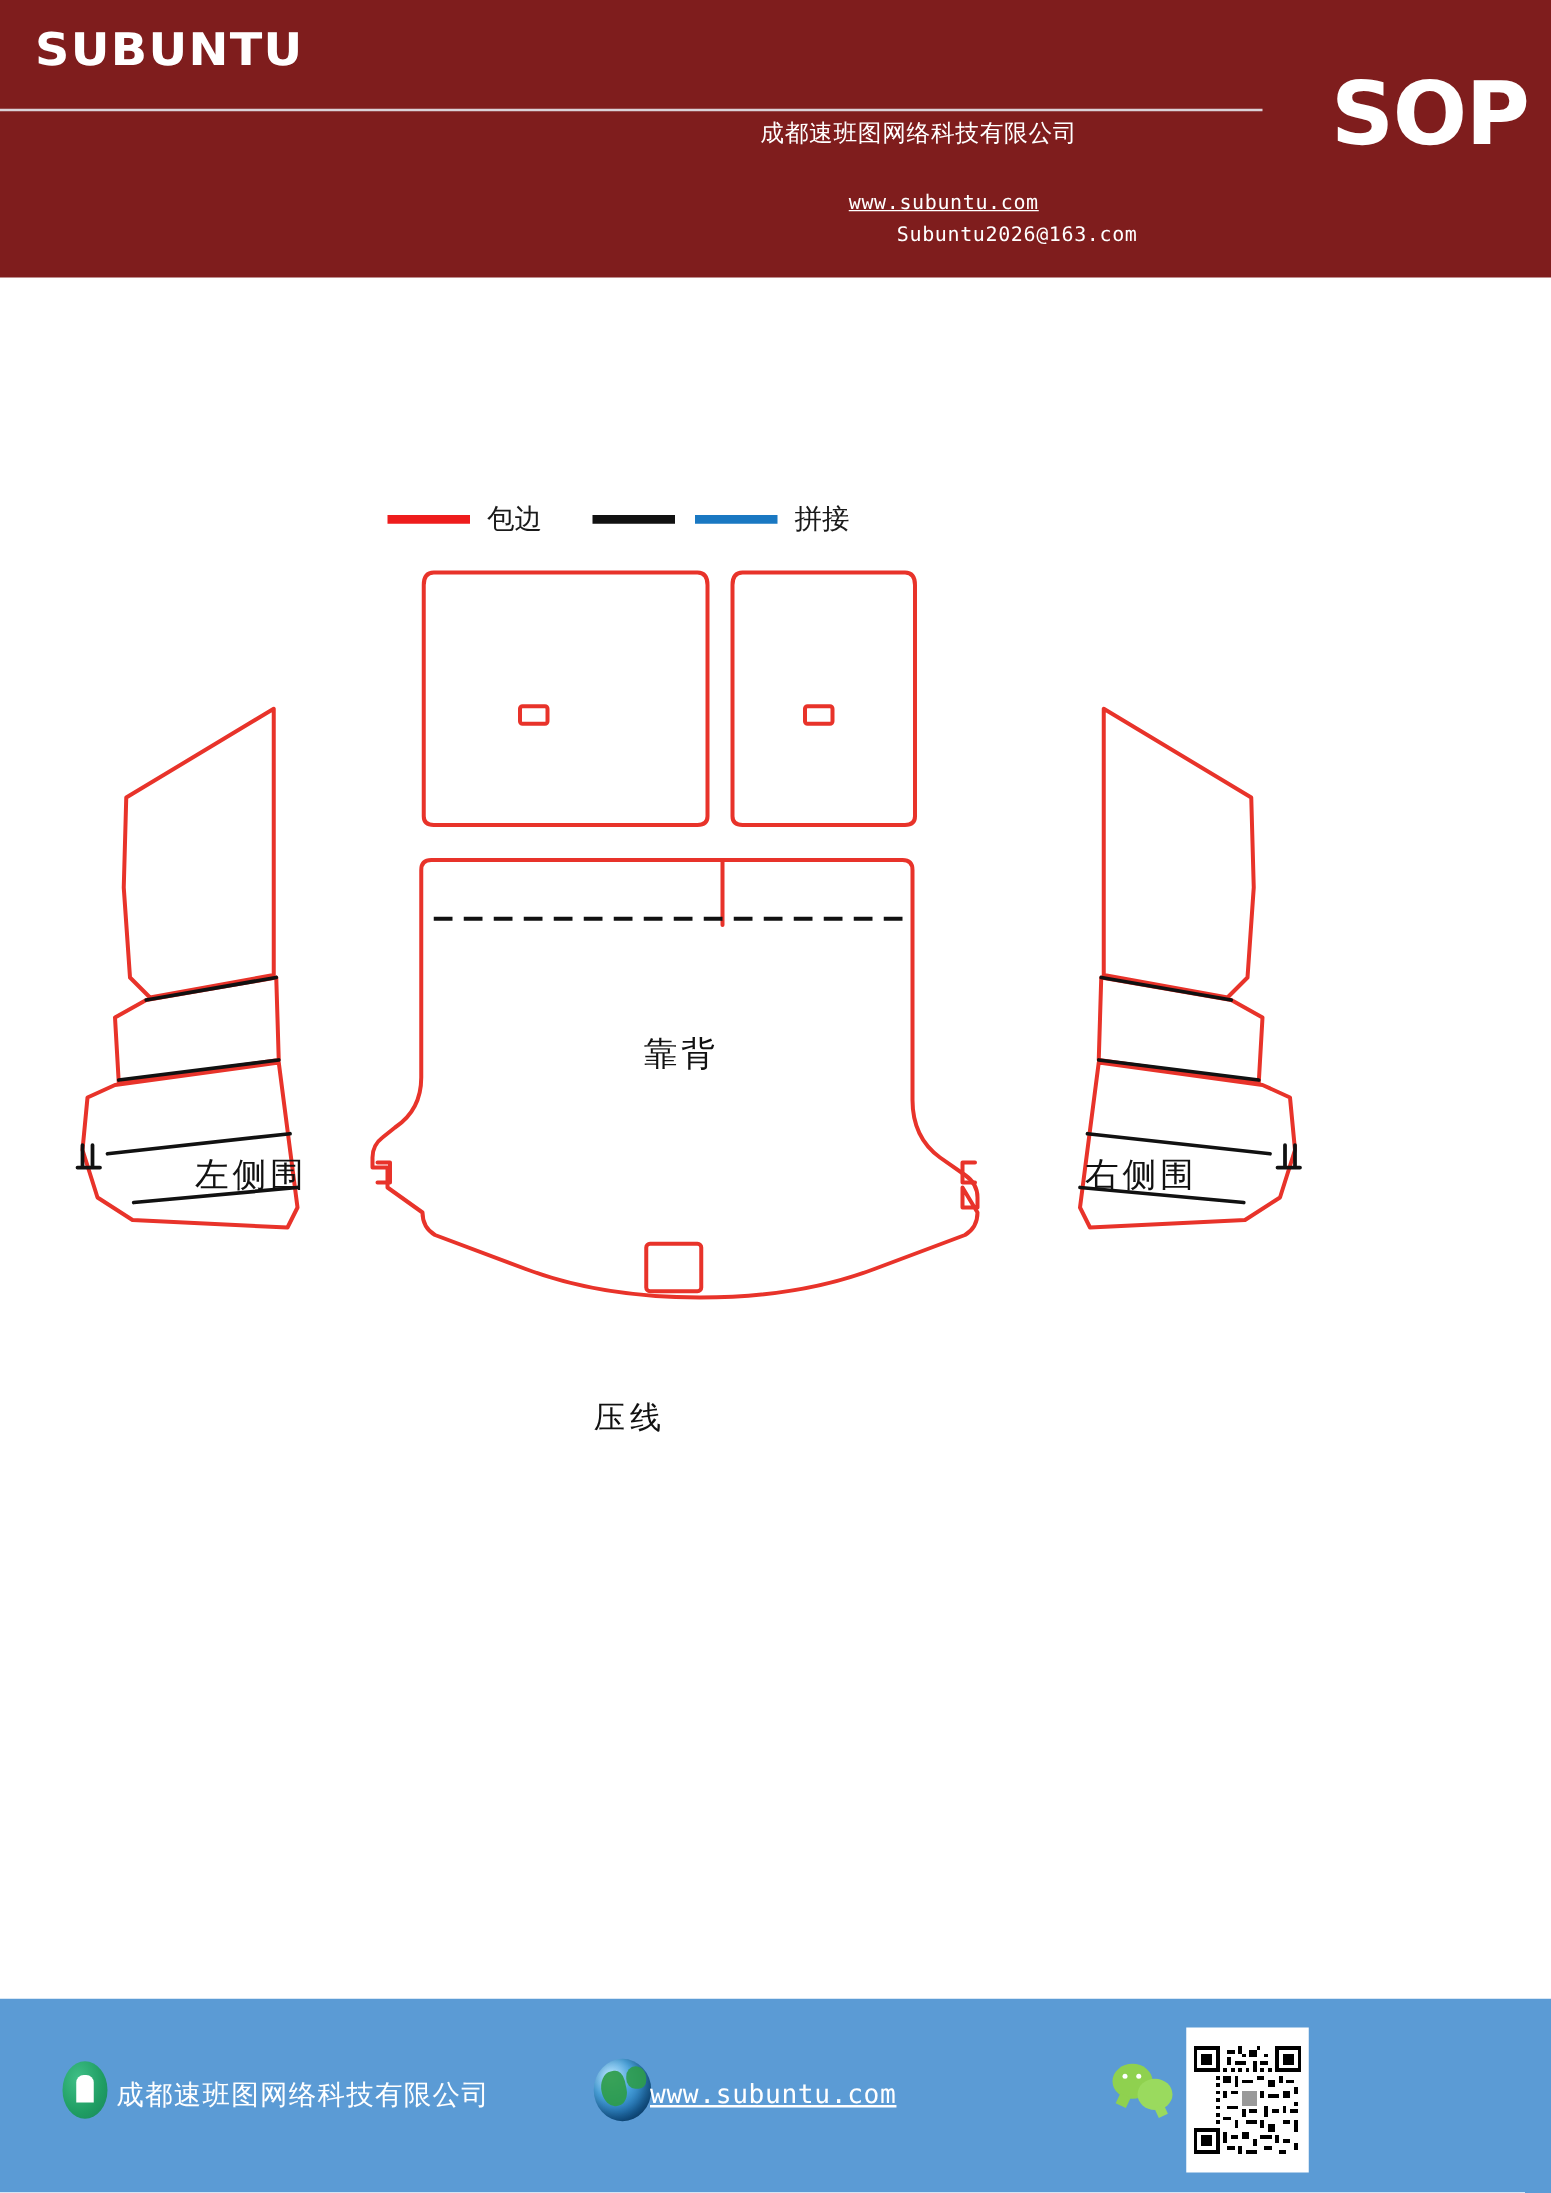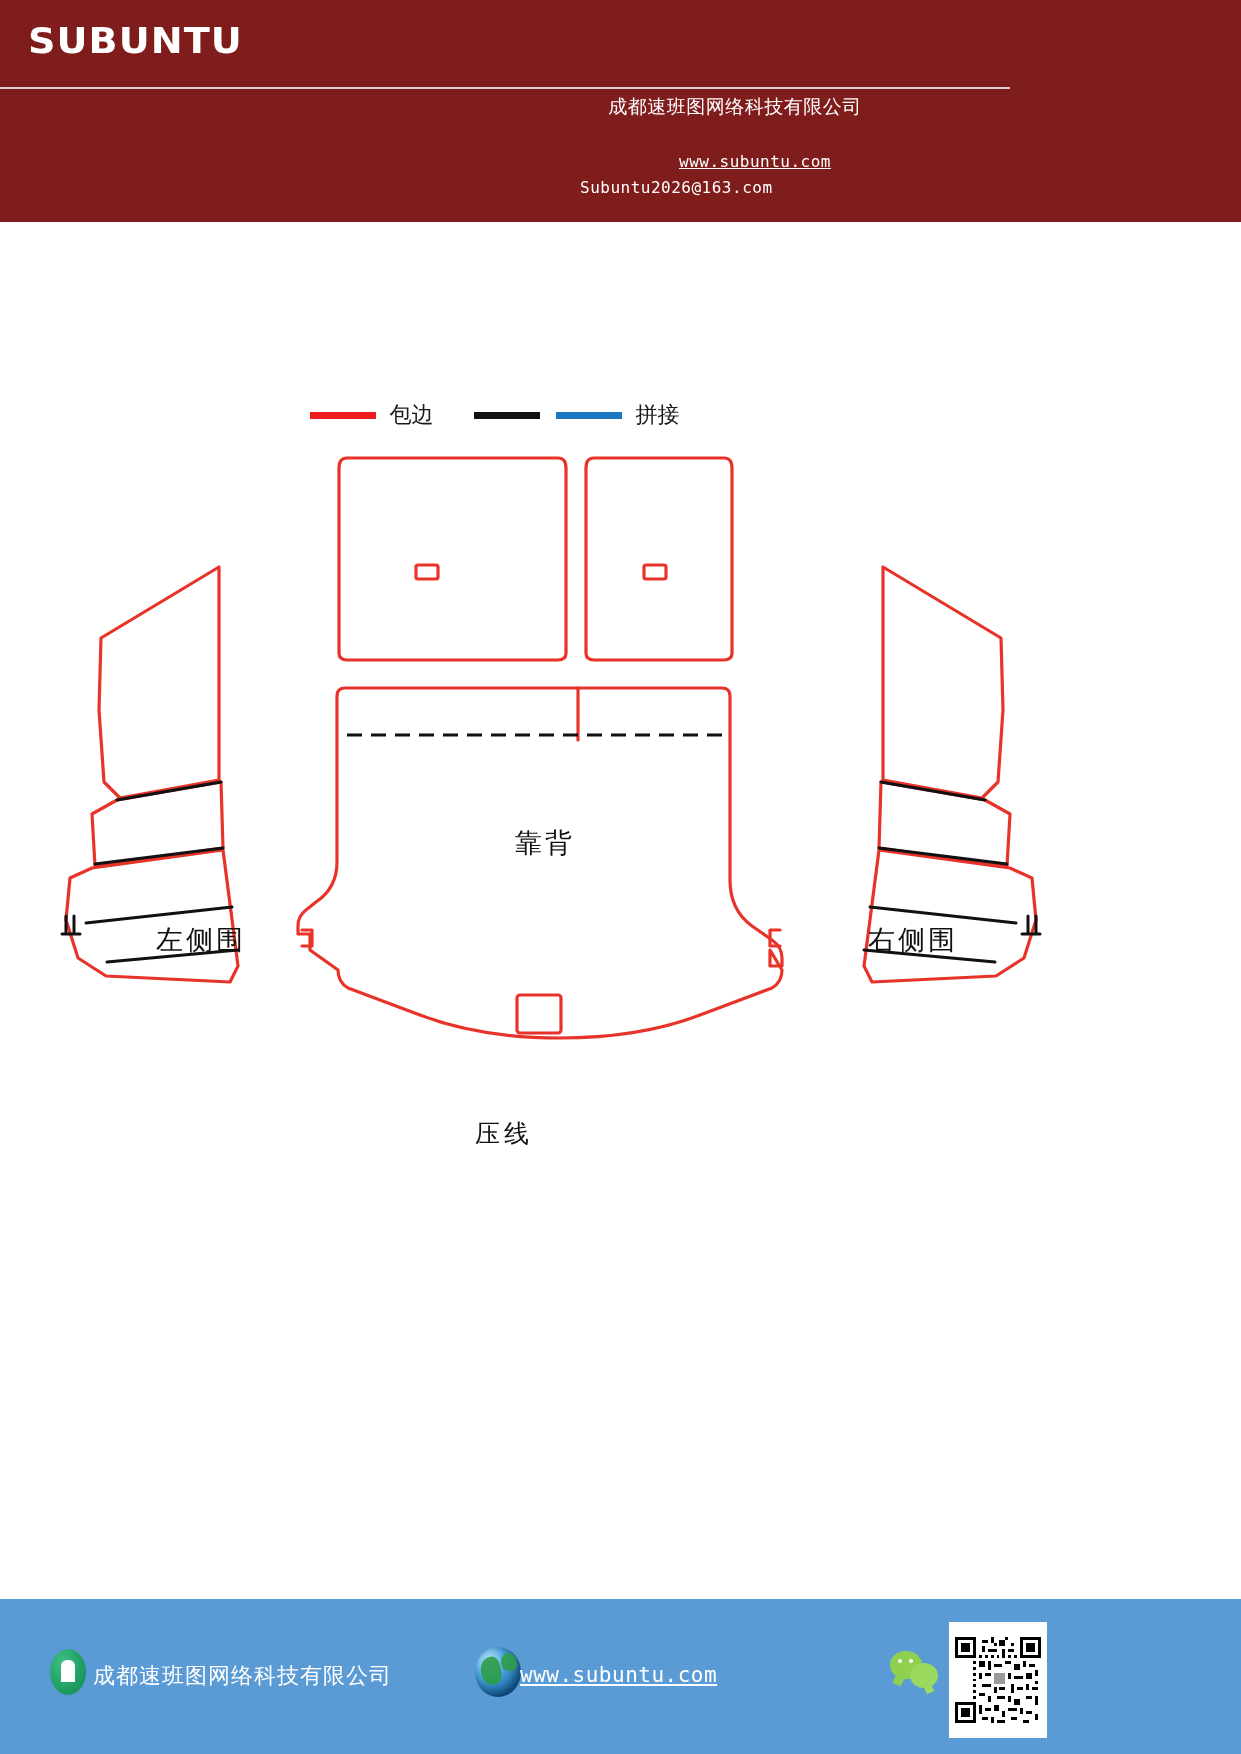--- a/index.html
+++ b/index.html
@@ -43,21 +43,21 @@
     font-family: "DejaVu Sans", sans-serif; letter-spacing: 2px;
   }
   .url-top {
     position: absolute; left: 600px; top: 152px; width: 310px;
     text-align: center; color: #ffffff; font-size: 16px;
     font-family: "DejaVu Sans Mono", monospace; text-decoration: underline;
     letter-spacing: .5px;
   }
   .mail-top {
     position: absolute; left: 580px; top: 178px; width: 330px;
-    text-align: left; color: #ffffff; font-size: 16px;
+    text-align: right; color: #ffffff; font-size: 16px;
     font-family: "DejaVu Sans Mono", monospace; letter-spacing: .5px;
   }
 
   
   .info-table {
     position: absolute; left: 3px; top: 226px; width: 1235px;
     border-collapse: collapse; table-layout: fixed;
   }
   .info-table td {
     border: 1px solid #c9c9c9; height: 48px;
@@ -163,20 +163,21 @@
   .f-qr svg { display:block; width:100%; height:100%; }
 </style>
 </head>
 <body>
 
 <div class="page">
 
   <div class="header">
     <div class="brand">SUBUNTU</div>
     <div class="hrule"></div>
+    <div class="sop">SOP</div>
     <div class="company-top">成都速班图网络科技有限公司</div>
     <div class="url-top">www.subuntu.com</div>
     <div class="mail-top">Subuntu2026@163.com</div>
   </div>
 
   <table class="info-table">
     <tbody>
   </tbody>
     </table>
 

